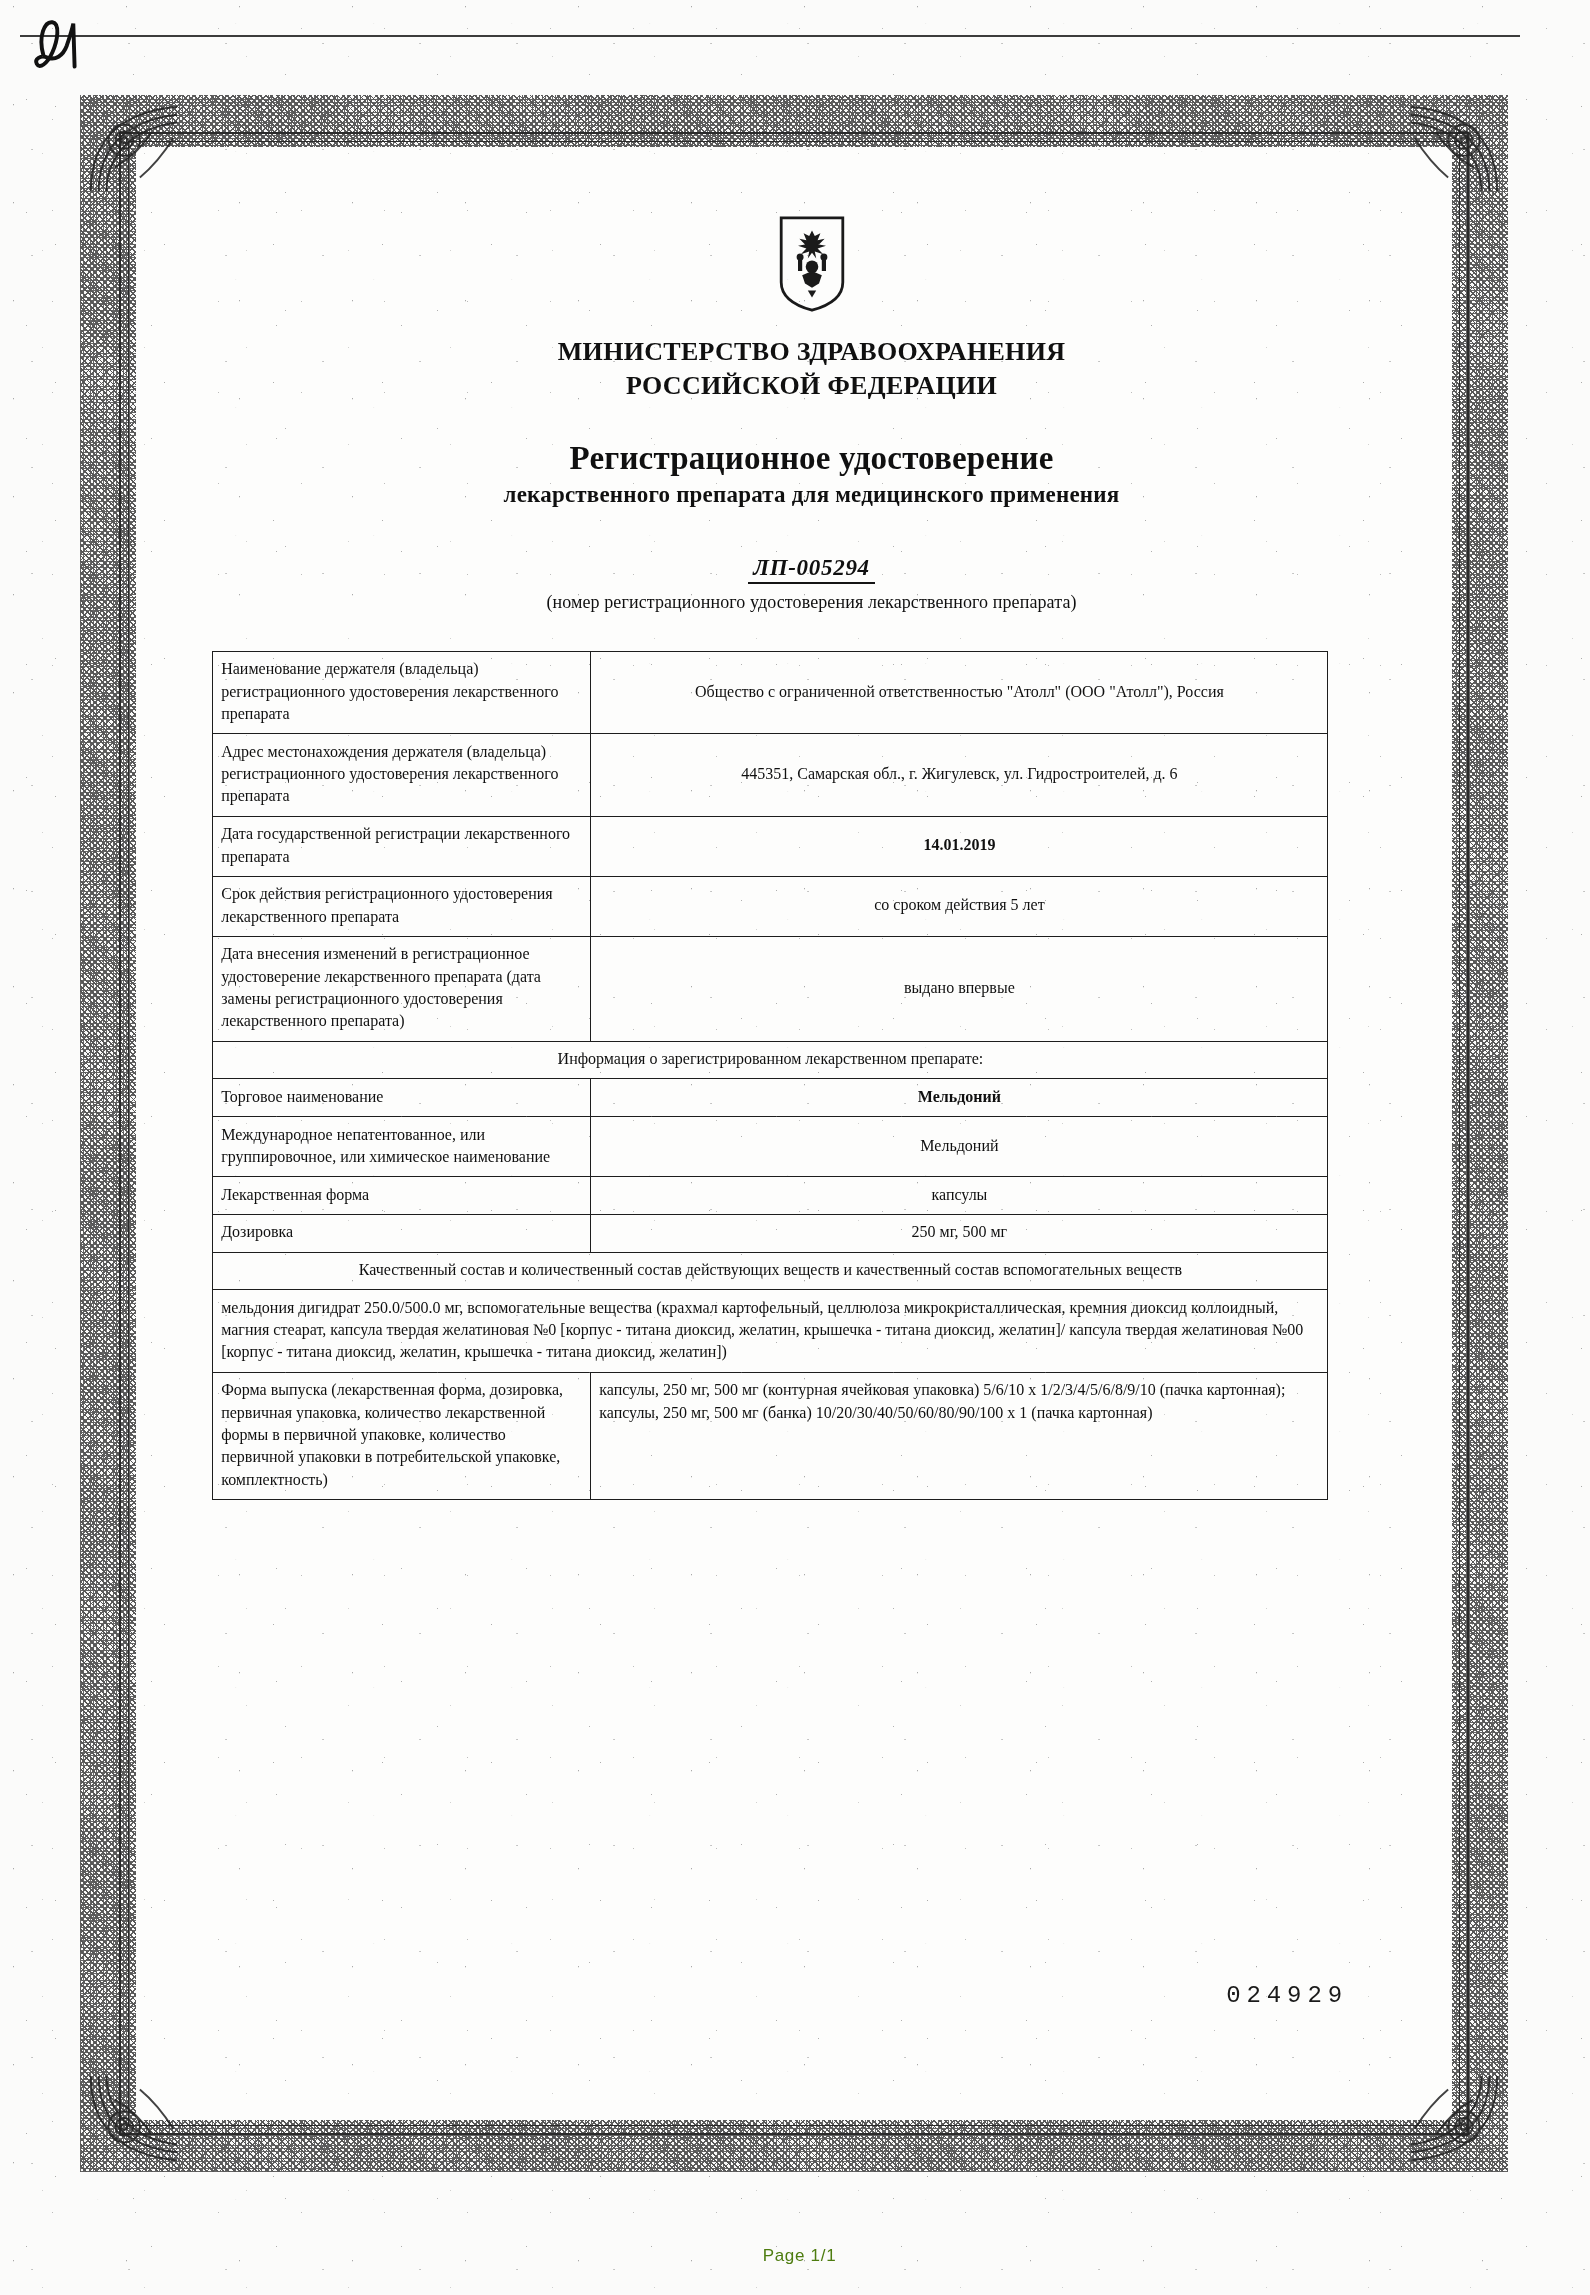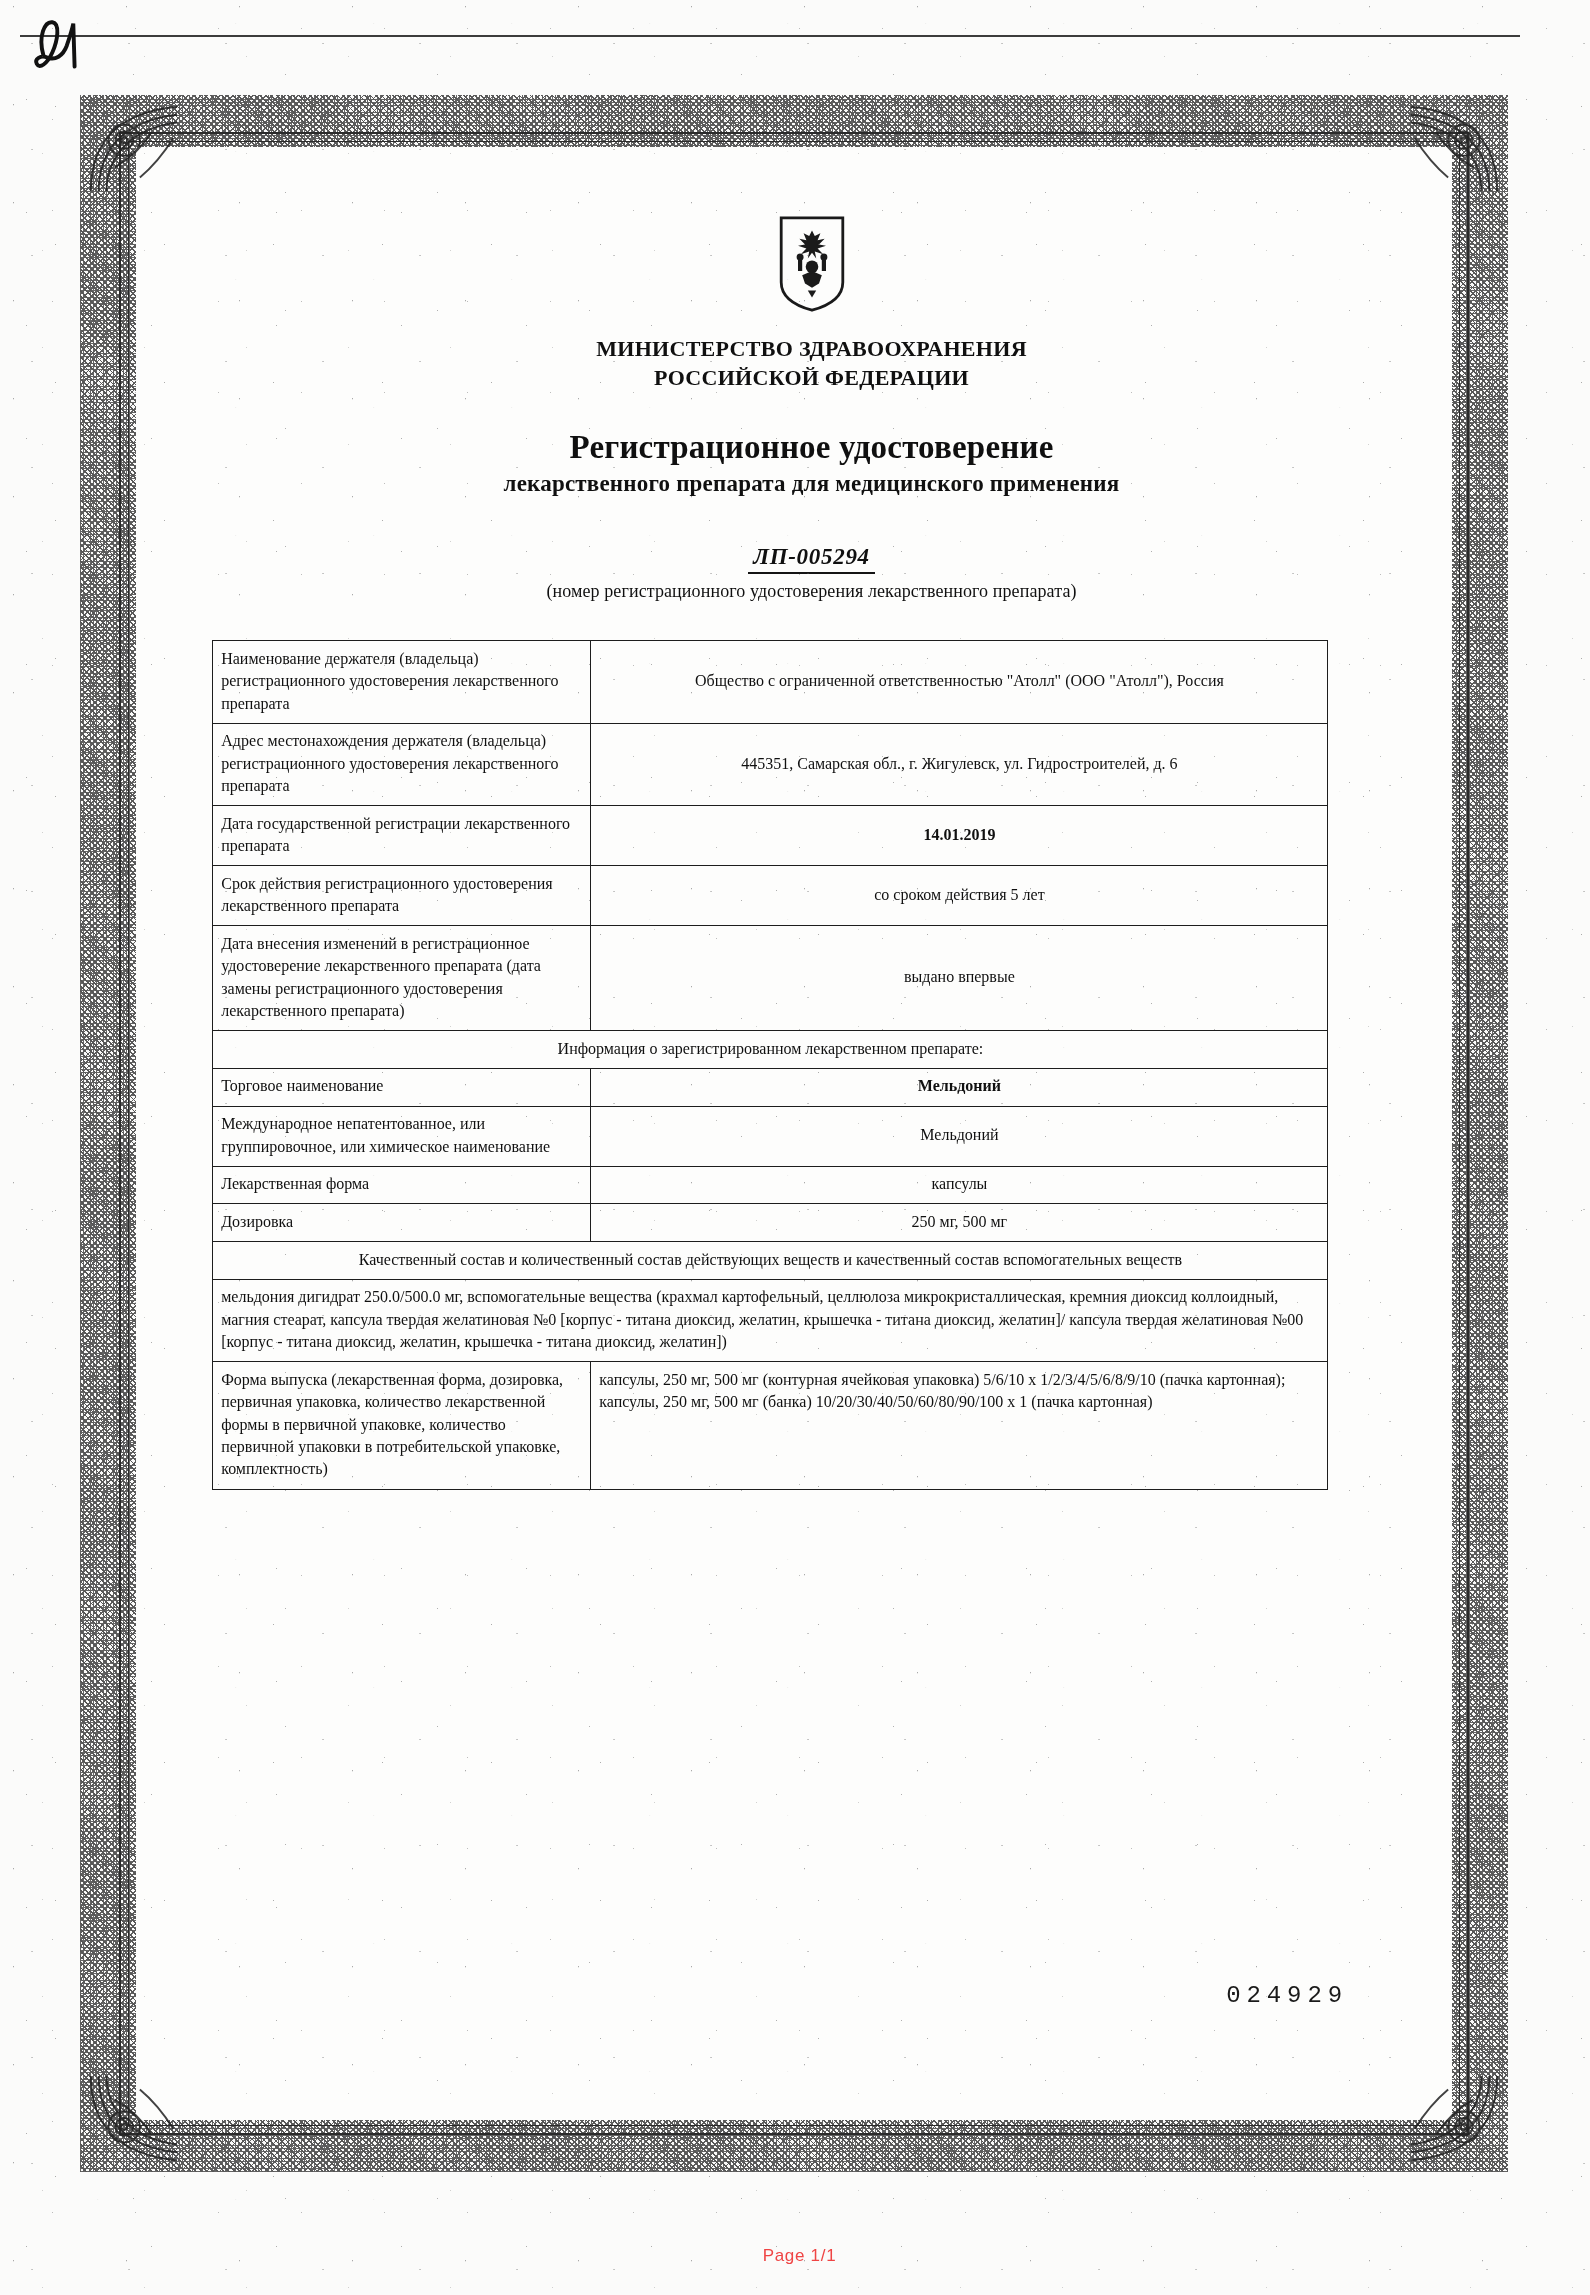--- a/index.html
+++ b/index.html
@@ -67,21 +67,21 @@
   .c-br{right:5.2px;bottom:3.9px;transform:scale(-1,-1);}
 
   
   .content{
     position:absolute;left:215px;top:215px;width:1193px;z-index:20;
   }
 
   .emblem{width:72px;height:98px;margin:0 auto 22px;display:block;}
 
   .ministry{
-    text-align:center;font-size:22px;line-height:1.30;letter-spacing:0.3px;
+    text-align:center;font-size:26px;line-height:1.30;letter-spacing:0.3px;
     font-weight:600;
   }
   .ministry div{white-space:nowrap;}
 
   .cert-title{
     text-align:center;margin-top:33px;font-weight:700;
     font-size:33px;line-height:1.34;letter-spacing:0.2px;
   }
   .cert-title .l2{font-size:23px;}
 
@@ -116,21 +116,21 @@
 
   .serial{
     position:absolute;right:243px;top:1982px;z-index:25;
     font-family:"Liberation Mono","DejaVu Sans Mono",monospace;
     font-size:24px;letter-spacing:5.9px;color:#1a1a1a;
   }
 
   .page-foot{
     position:absolute;left:8px;right:0;top:2246px;text-align:center;z-index:25;
     font-family:"Liberation Sans","DejaVu Sans",sans-serif;
-    font-size:17px;color:#ef4444;letter-spacing:0.7px;
+    font-size:17px;color:#4d7c0f;letter-spacing:0.7px;
   }
 </style>
 </head>
 <body>
 
 <div class="hand-rule"></div>
 <div class="hand-mark">
   <svg viewBox="0 0 230 120" xmlns="http://www.w3.org/2000/svg">
     <path d="M48 78 C40 50 50 26 62 28 C74 30 70 56 62 74 C54 92 42 100 38 92
              C34 84 44 78 54 82 C66 87 78 80 84 64 C88 52 92 40 94 30

